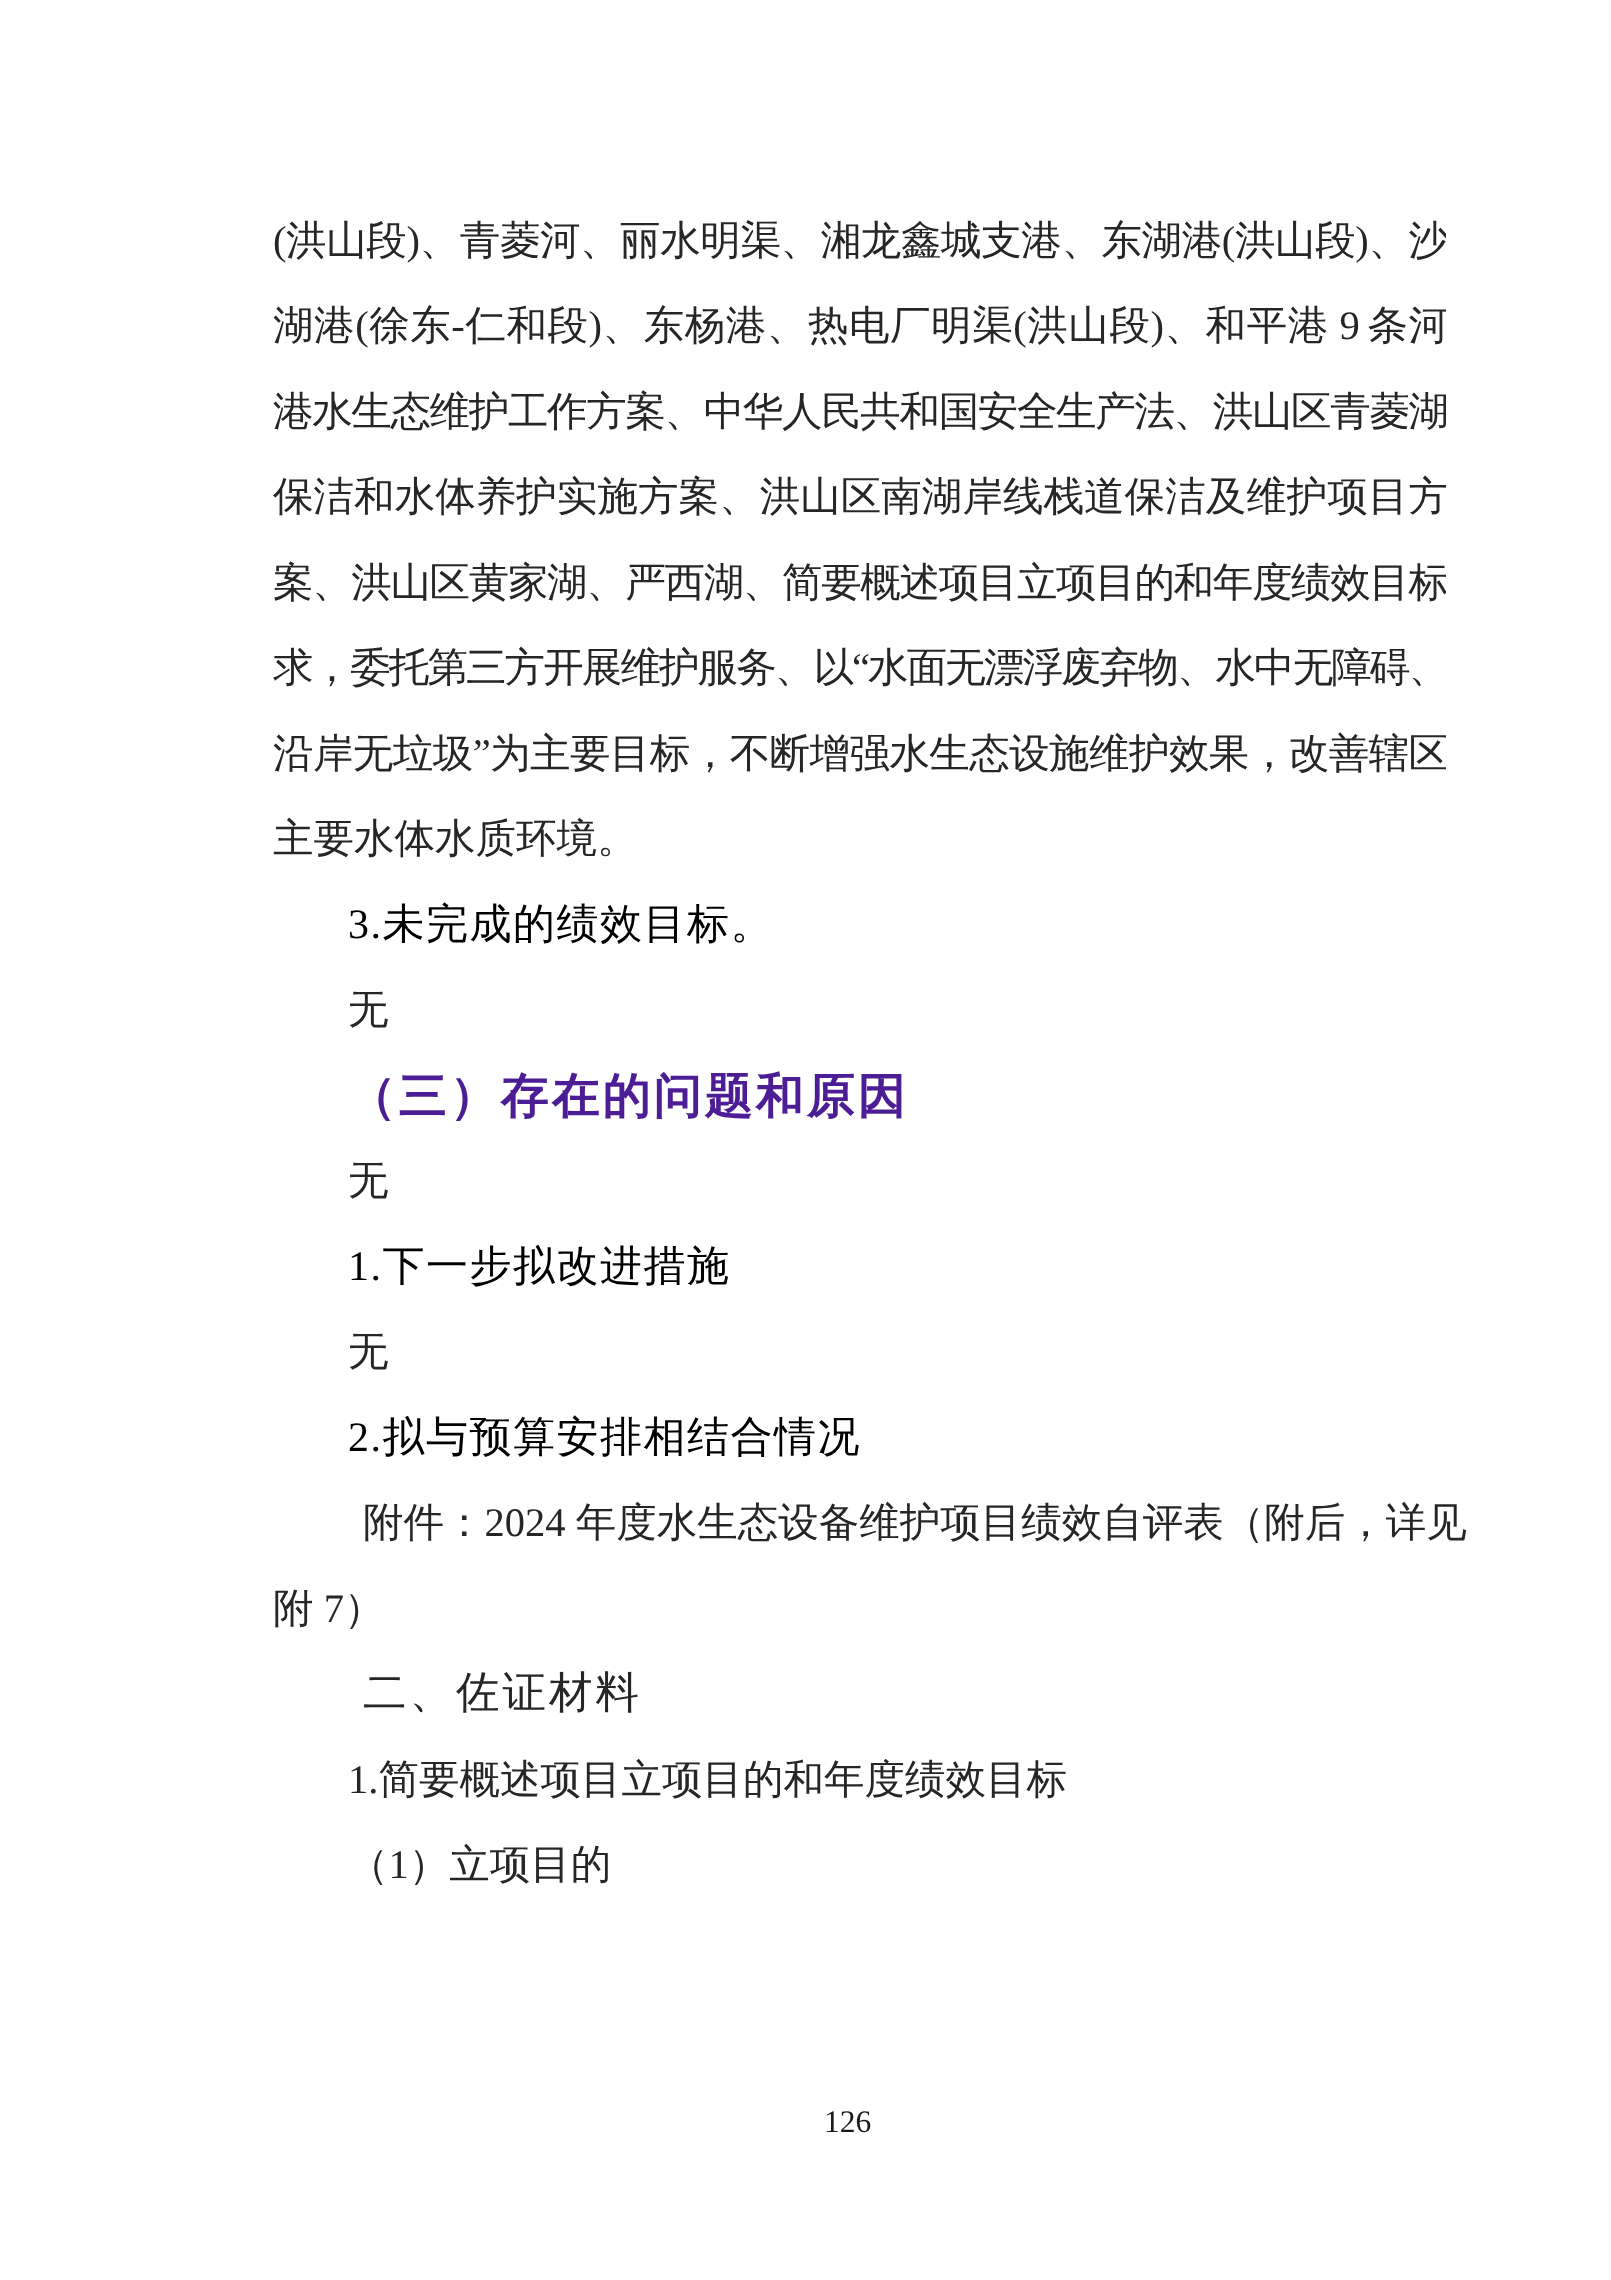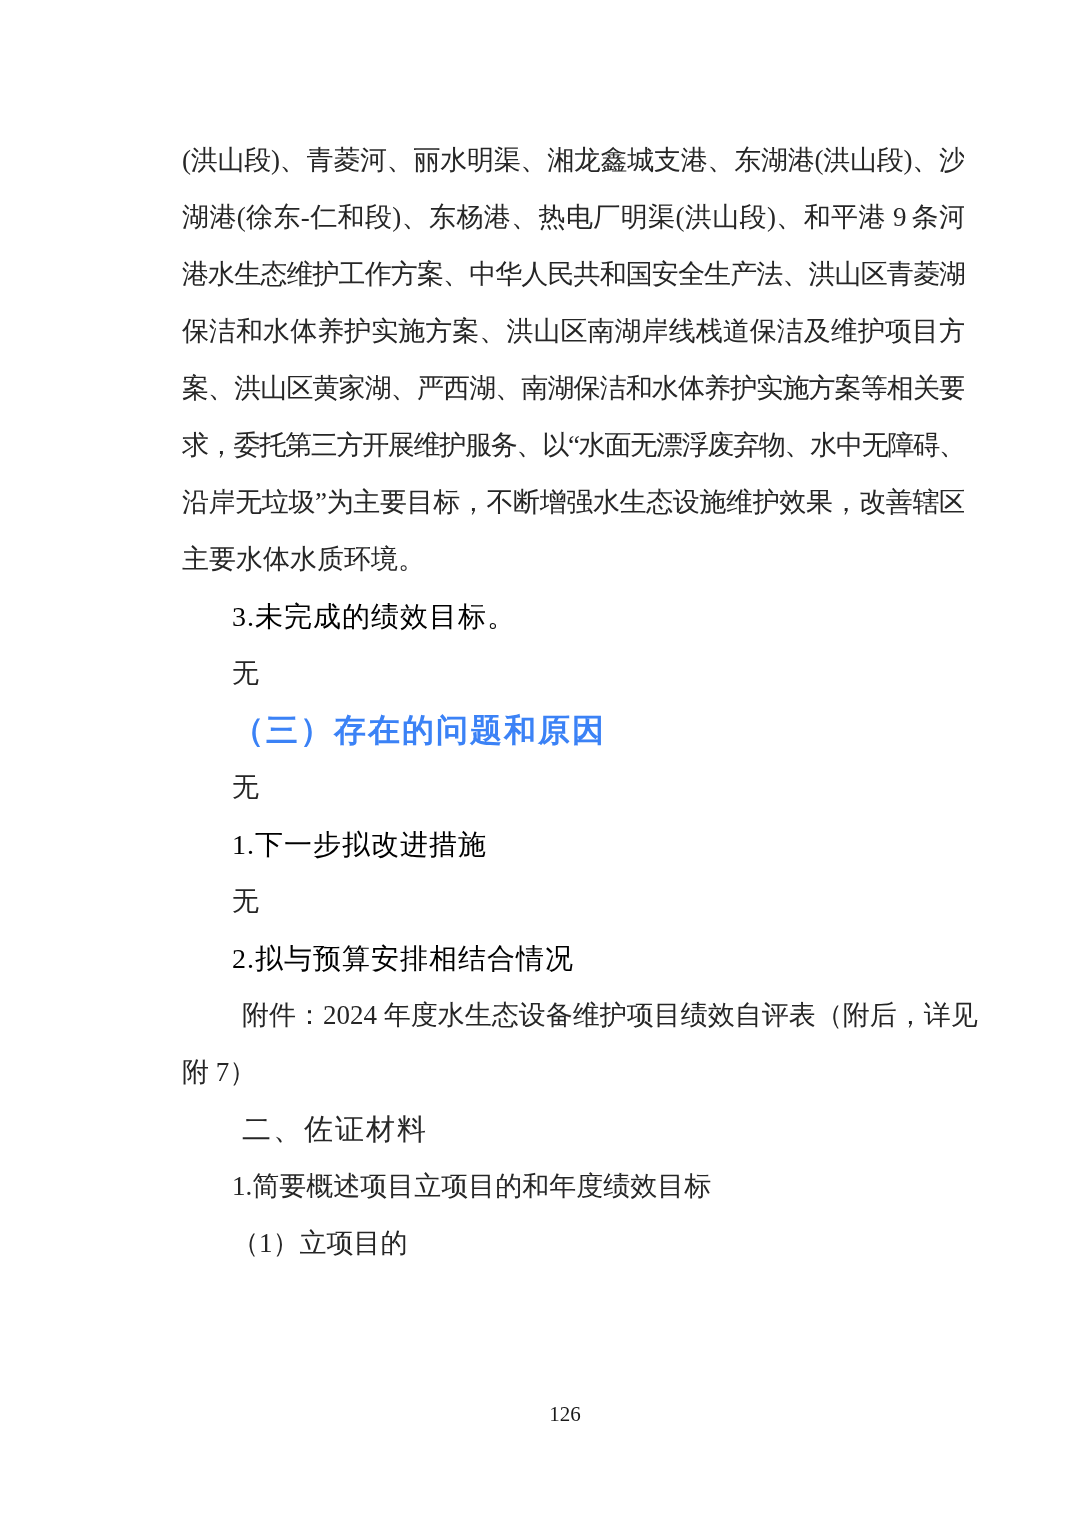--- a/index.html
+++ b/index.html
@@ -44,21 +44,21 @@
   
   .h-num {
     font-weight: normal;
     color: #000000;
     font-size: 28px;
     letter-spacing: 1px;
   }
   
   .h-paren {
     font-weight: bold;
-    color: #3b82f6;
+    color: #4c1d95;
     font-size: 32px;
     letter-spacing: 2px;
   }
   
   .h-sec {
     font-size: 29px;
     letter-spacing: 2px;
   }
   .pagenum {
     position: absolute;
@@ -73,21 +73,21 @@
 </style>
 </head>
 <body>
 
 <div class="page">
   <div class="content">
     <div class="line just">(洪山段)、青菱河、丽水明渠、湘龙鑫城支港、东湖港(洪山段)、沙</div>
     <div class="line just">湖港(徐东-仁和段)、东杨港、热电厂明渠(洪山段)、和平港 9 条河</div>
     <div class="line just">港水生态维护工作方案、中华人民共和国安全生产法、洪山区青菱湖</div>
     <div class="line just">保洁和水体养护实施方案、洪山区南湖岸线栈道保洁及维护项目方</div>
-    <div class="line just">案、洪山区黄家湖、严西湖、南湖保洁和水体养护实施方案等相关要</div>
+    <div class="line just">案、洪山区黄家湖、严西湖、简要概述项目立项目的和年度绩效目标</div>
     <div class="line just">求，委托第三方开展维护服务、以“水面无漂浮废弃物、水中无障碍、</div>
     <div class="line just">沿岸无垃圾”为主要目标，不断增强水生态设施维护效果，改善辖区</div>
     <div class="line">主要水体水质环境。</div>
 
     <div class="line ind h-num">3.未完成的绩效目标。</div>
     <div class="line ind">无</div>
 
     <div class="line ind h-paren">（三）存在的问题和原因</div>
     <div class="line ind">无</div>
 

